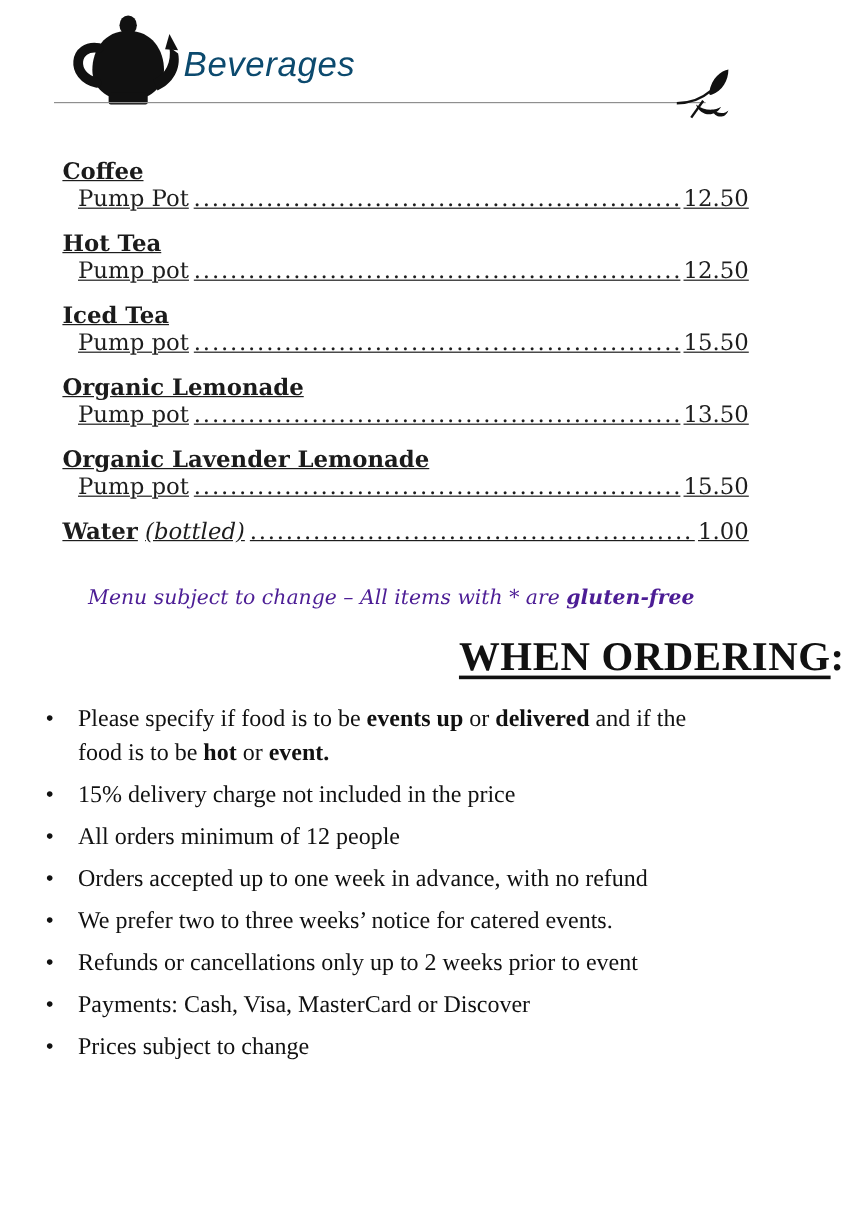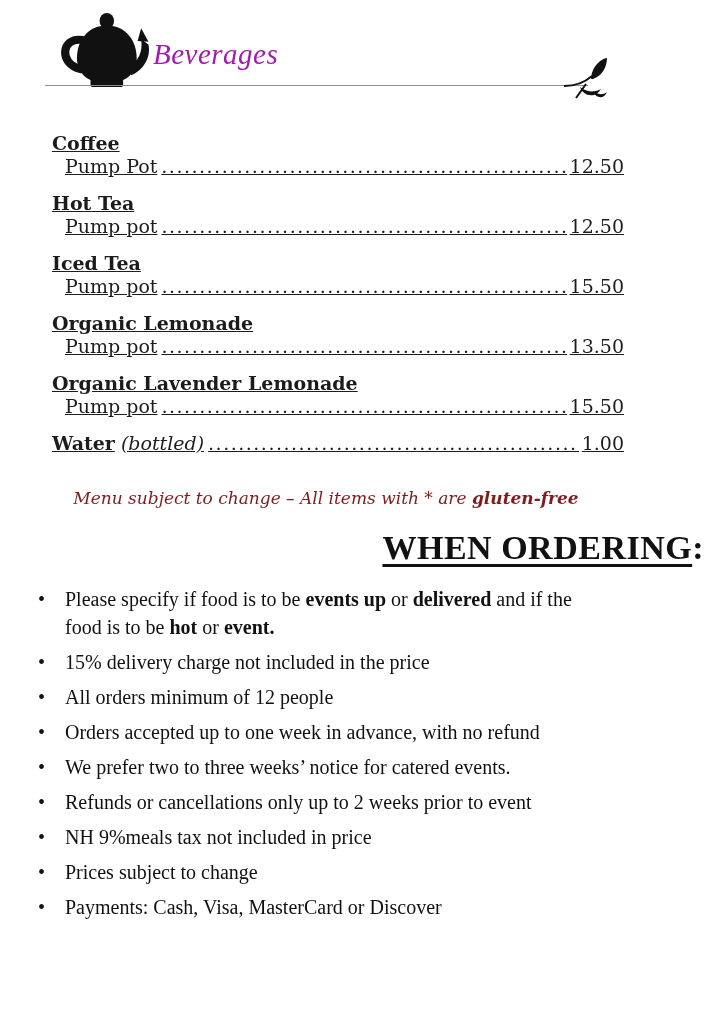--- a/index.html
+++ b/index.html
@@ -12,23 +12,23 @@
     margin: 0 auto;
     background: #ffffff;
     overflow: hidden;
   }
 
   
   .header { position: relative; height: 100px; }
   .teapot { position: absolute; left: 55px; top: 12px; line-height: 0; }
   .page-title {
     position: absolute; left: 153px; top: 38px;
-    font-family: Liberation Serif, serif;
+    font-family: Liberation Sans, sans-serif;
     font-style: italic; font-weight: normal;
-    font-size: 29px; color: #a21caf;
+    font-size: 29px; color: #0c4a6e;
     letter-spacing: 0.5px;
   }
   .rule {
     position: absolute; left: 45px; top: 85px;
     width: 543px; height: 1px; background: #8f8f8f;
   }
   .leaf { position: absolute; left: 562px; top: 56px; line-height: 0; }
 
   
   .menu { padding: 32px 80px 0 52px; text-decoration: underline; }
@@ -47,21 +47,21 @@
   }
   .price { white-space: nowrap; }
 
   
   .menu-note {
     margin-top: 33px;
     text-align: center;
     padding-right: 52px;
     font-style: italic;
     font-size: 17px;
-    color: #7f1d1d;
+    color: #4c1d95;
   }
   .menu-note b { font-weight: bold; }
 
   
   .ordering { font-family: "Liberation Serif", serif; color: #111; }
   .ordering-title {
     margin-top: 19px;
     text-align: right;
     font-size: 34px;
     font-weight: bold;
@@ -188,19 +188,18 @@
   <section class="ordering">
     <h2 class="ordering-title"><span class="u">WHEN ORDERING</span><span>:</span></h2>
 
     <ul class="bullets">
       <li><span>Please specify if food is to be </span><b>events up</b><span> or </span><b>delivered</b><span> and if the food is to be </span><b>hot</b><span> or </span><b>event.</b></li>
       <li>15% delivery charge not included in the price</li>
       <li>All orders minimum of 12 people</li>
       <li>Orders accepted up to one week in advance, with no refund</li>
       <li>We prefer two to three weeks’ notice for catered events.</li>
       <li>Refunds or cancellations only up to 2 weeks prior to event</li>
-      <li>NH 9%meals tax not included in price</li>
+      <li>Payments: Cash, Visa, MasterCard or Discover</li>
       <li>Prices subject to change</li>
-      <li>Payments: Cash, Visa, MasterCard or Discover</li>
     </ul>
   </section>
 
 </div>
 
 </body></html>

